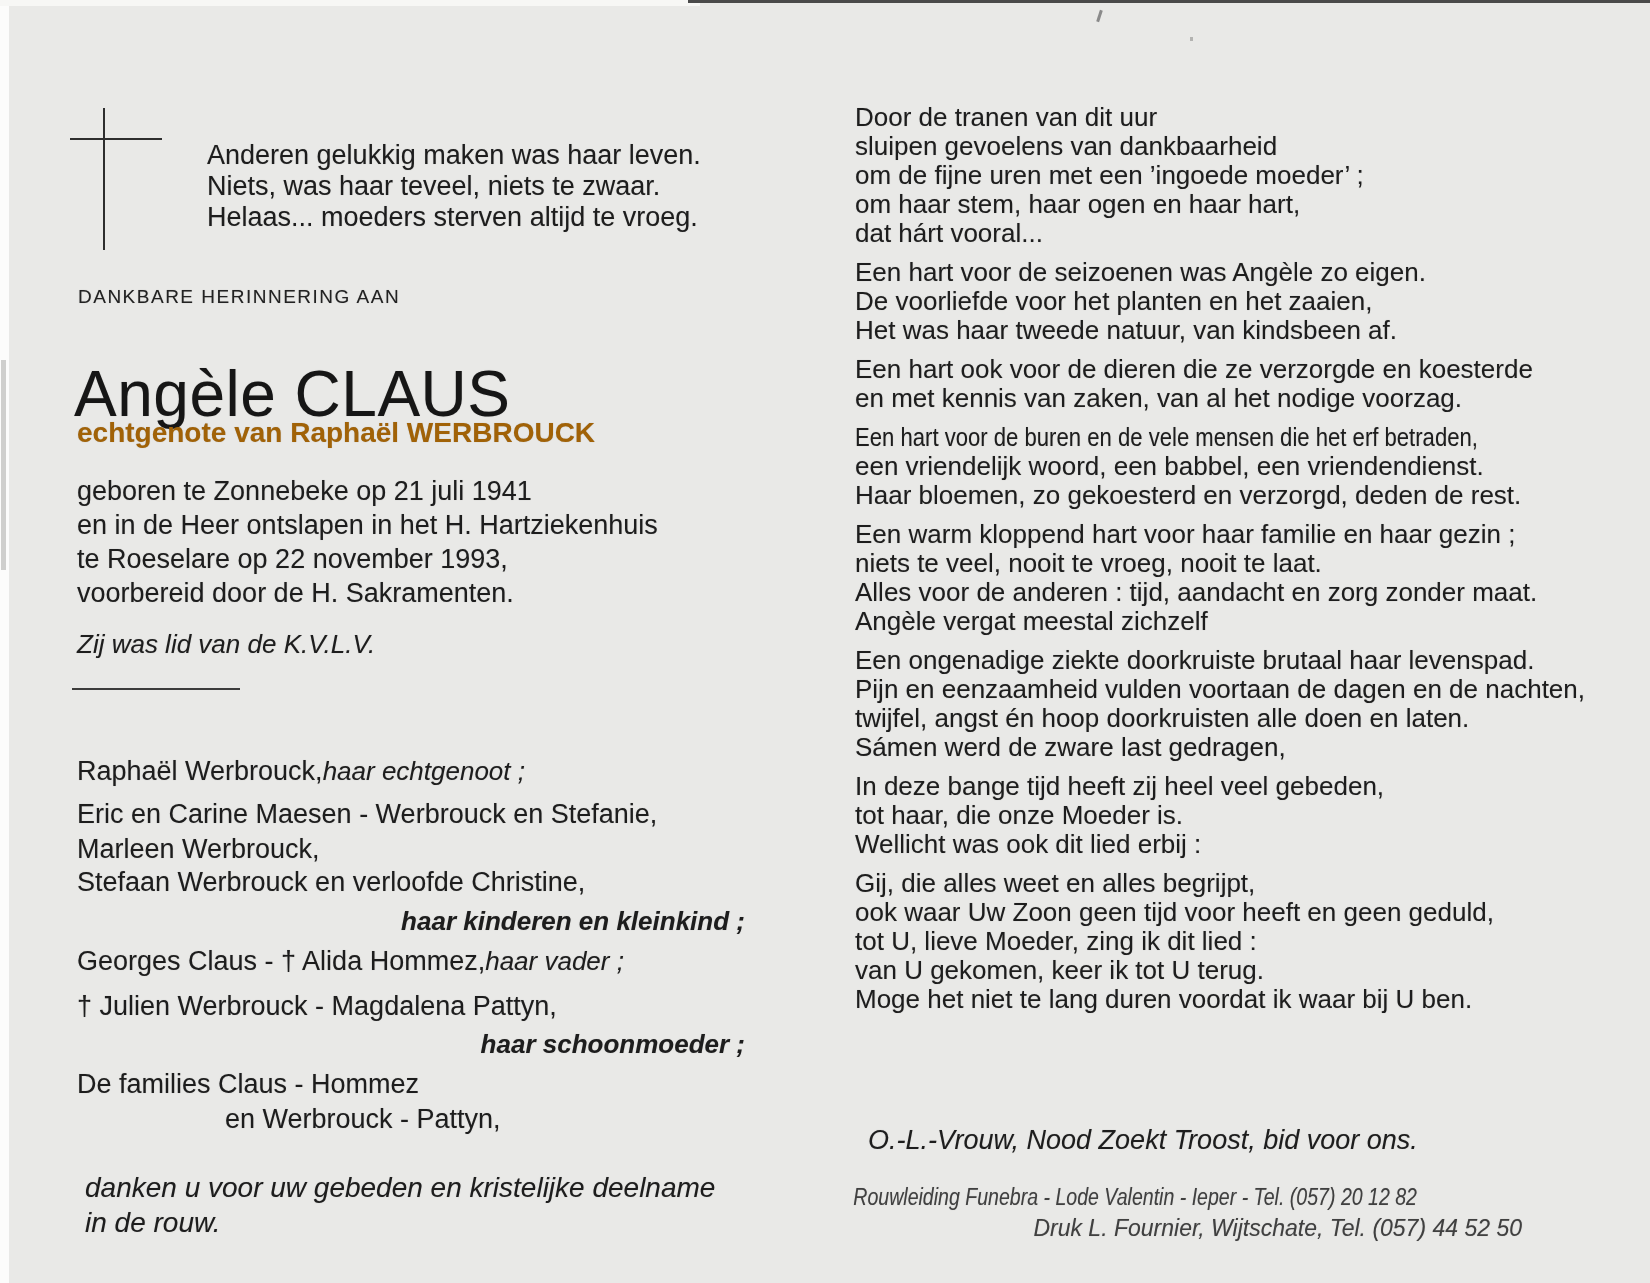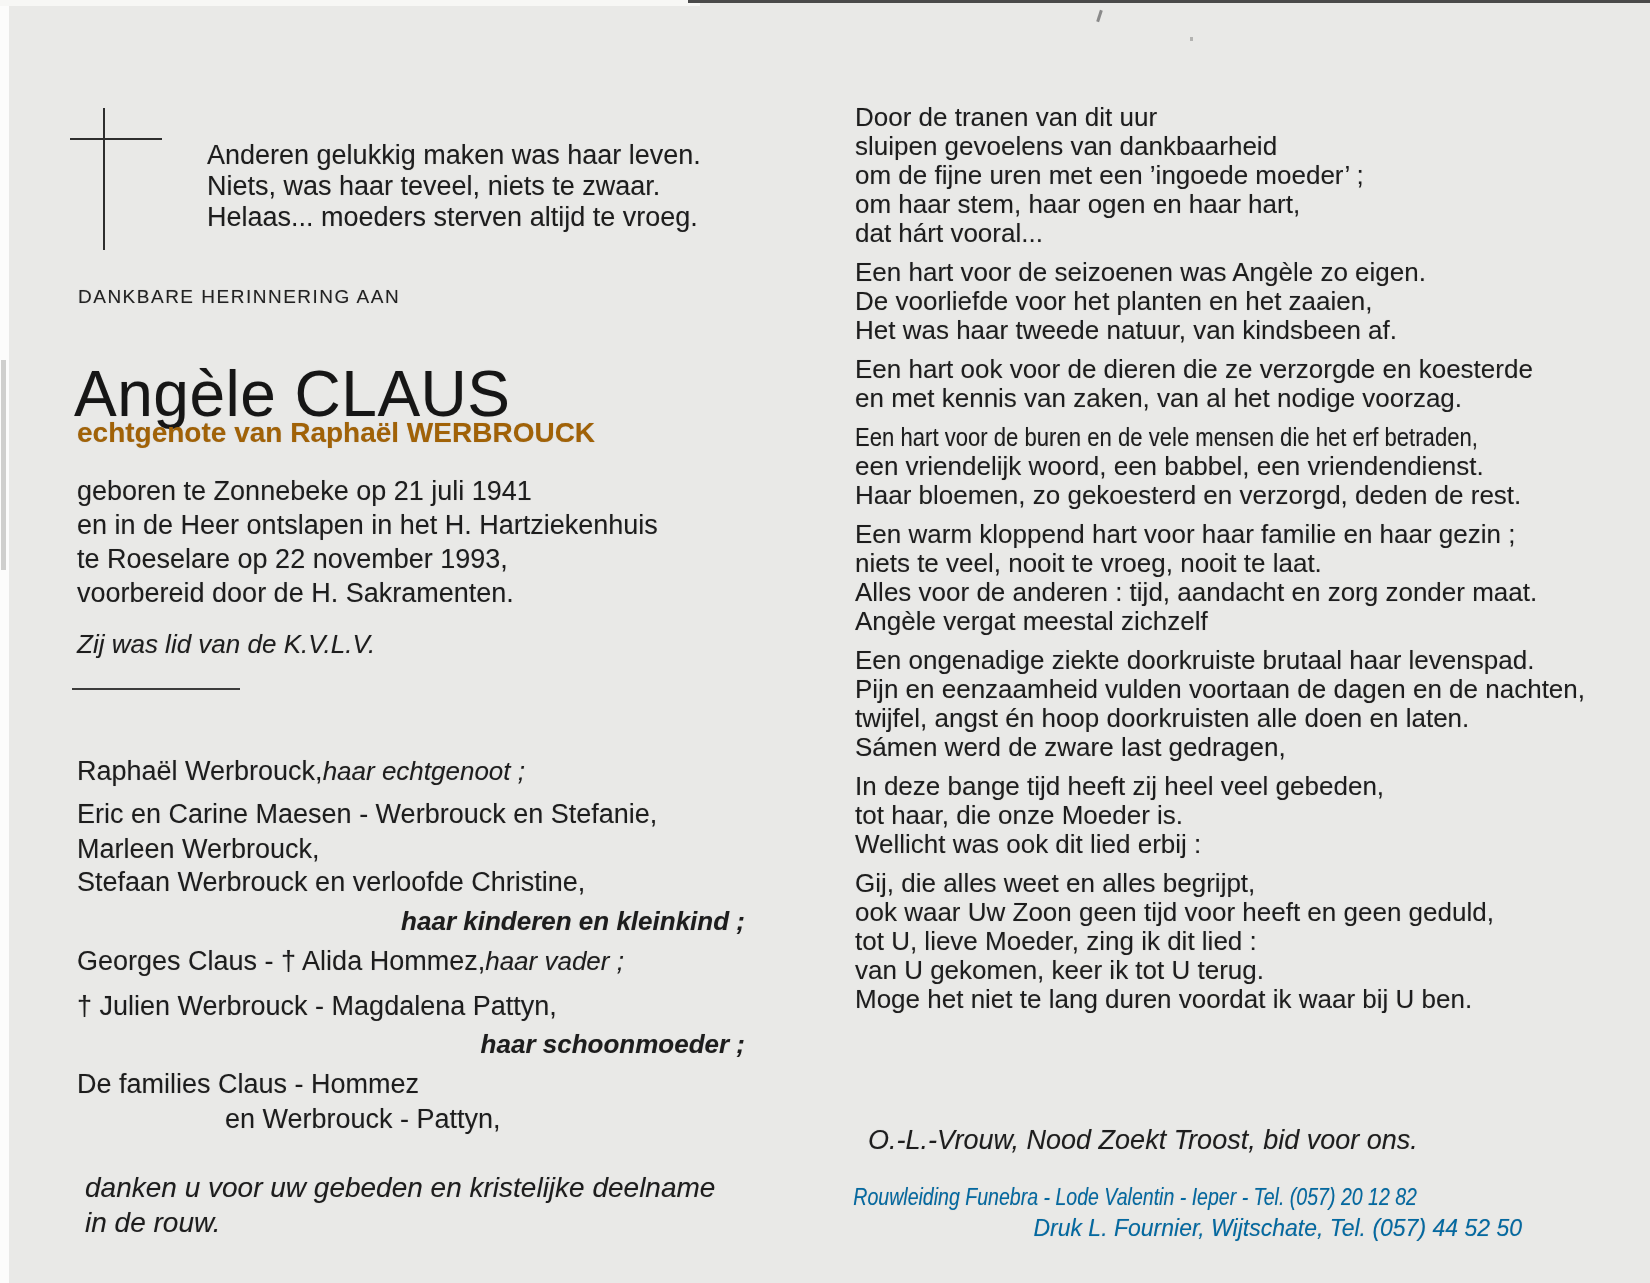--- a/index.html
+++ b/index.html
@@ -39,21 +39,21 @@
   .rel-name { white-space:nowrap; }
   .rel-name.indent { padding-left:148px; }
   .rel-relation { font-style:italic; font-size:26px; white-space:nowrap; }
 
   .thanks { position:absolute; left:85px; top:1170px; font-style:italic; font-size:28px; line-height:35px; }
 
   
   .right-col { position:absolute; left:855px; top:103px; width:665px; font-size:26px; line-height:29px; }
   .para { margin:0 0 10px 0; }
   .prayer { position:absolute; left:855px; top:1125px; font-style:italic; font-size:27px;margin-left:13px; }
-  .print-footer { position:absolute; left:822px; top:1182px; width:700px; text-align:right; font-style:italic; font-size:23px; line-height:31px; color:#0369a1; }
+  .print-footer { position:absolute; left:822px; top:1182px; width:700px; text-align:right; font-style:italic; font-size:23px; line-height:31px; color:#404040; }
 </style>
 </head>
 <body>
 
 <div class="card">
 
   <div>
     <div class="cross-v"></div>
     <div class="cross-h"></div>
   </div>

